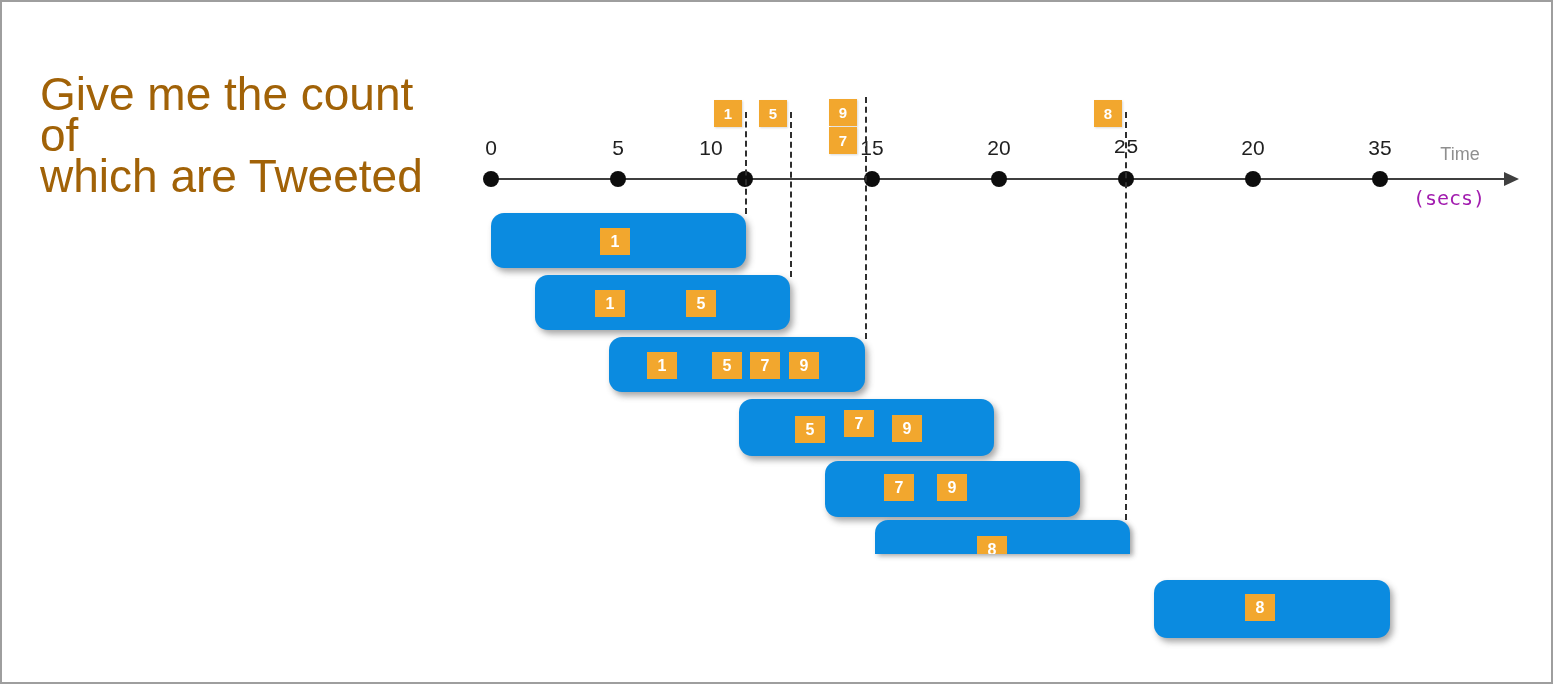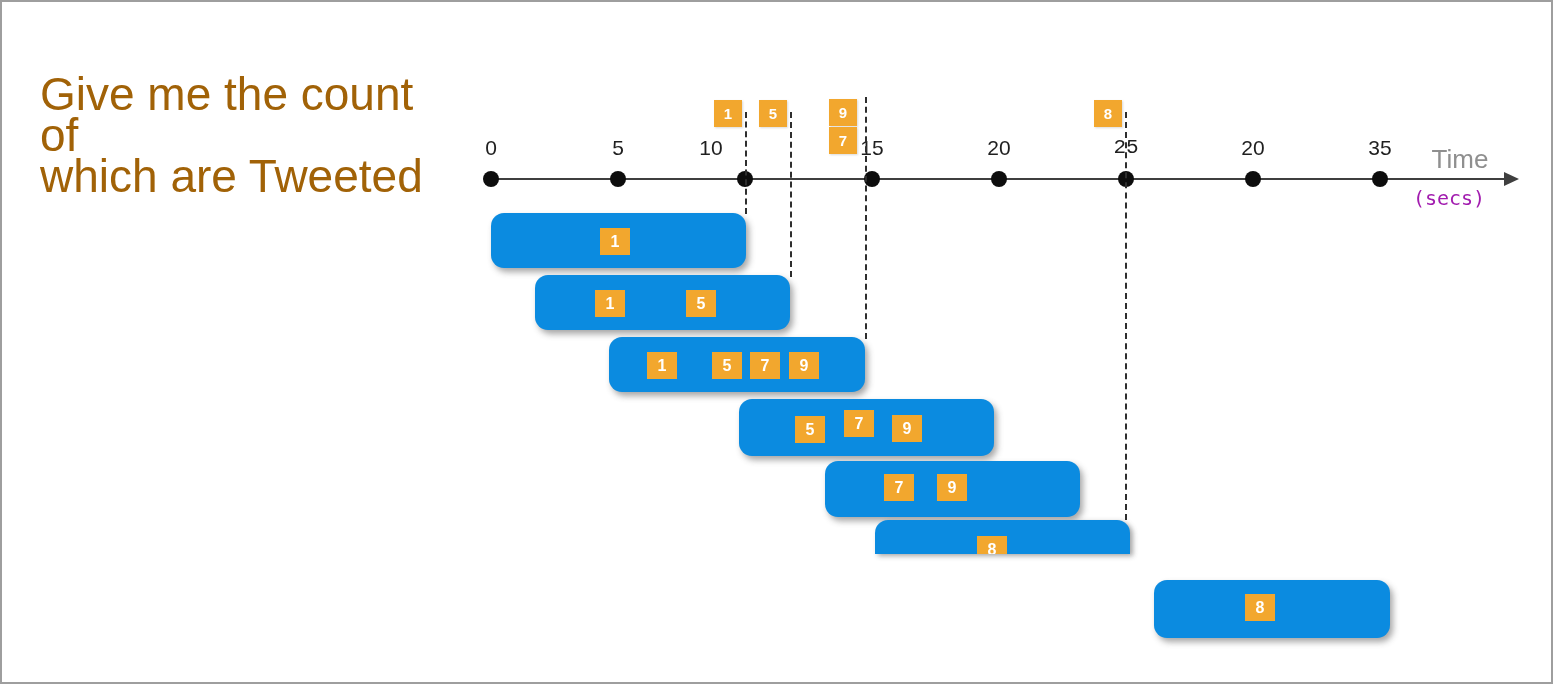--- a/index.html
+++ b/index.html
@@ -36,21 +36,21 @@
   .tick-dot{
     position:absolute;width:16px;height:16px;border-radius:50%;
     background:#0d0d0d;top:169px;
   }
   .tick-label{
     position:absolute;top:134px;width:60px;text-align:center;
     font-size:21px;color:#1f1f1f;
   }
   #time-label{
     position:absolute;left:1418px;top:142px;width:80px;text-align:center;
-    font-size:26px;color:#8f8f8f;
+    font-size:18px;color:#8f8f8f;
   }
   #secs-label{
     position:absolute;left:1402px;top:184px;width:90px;text-align:center;
     font-size:20px;color:#a21caf;
     font-family:"DejaVu Sans Mono", monospace;
   }
   .dashed-line{
     position:absolute;width:0;
     border-left:2px dashed #2e2e2e;
   }

